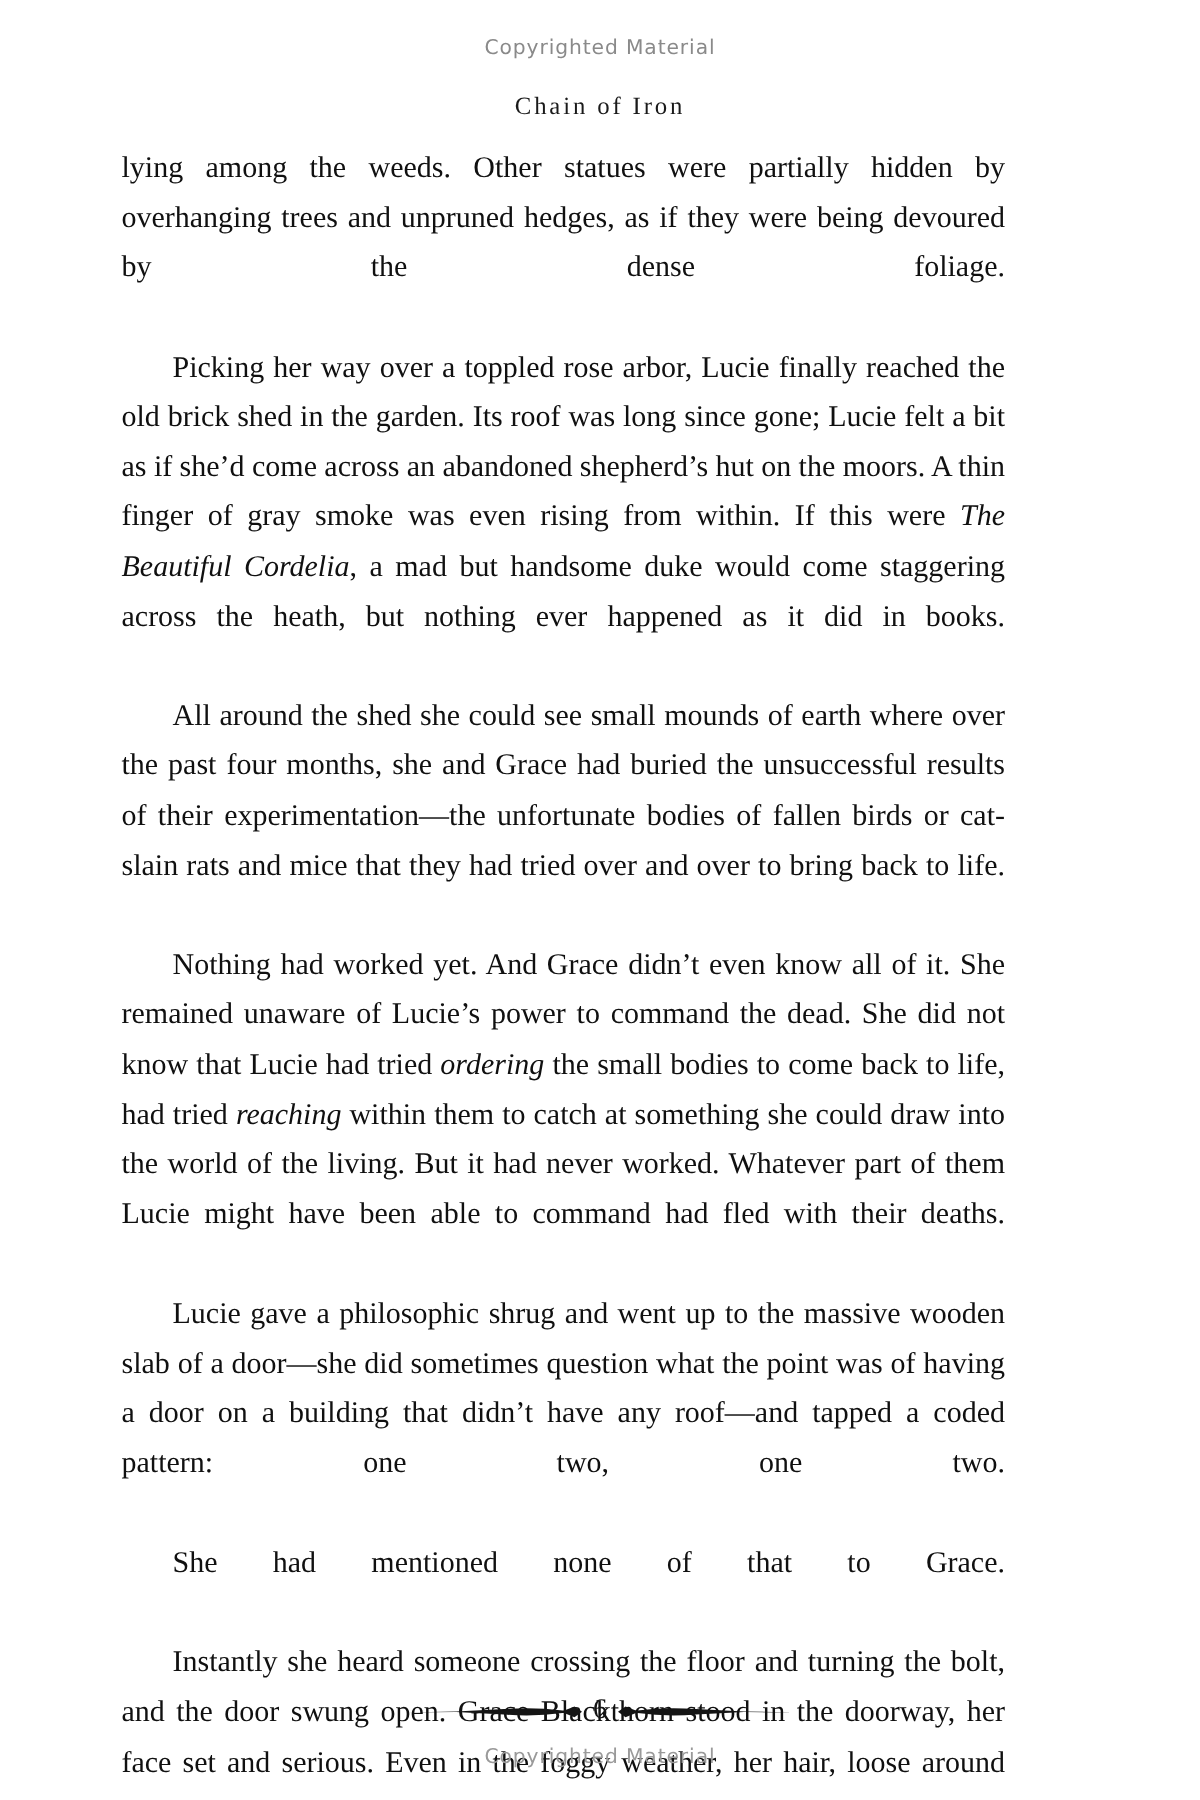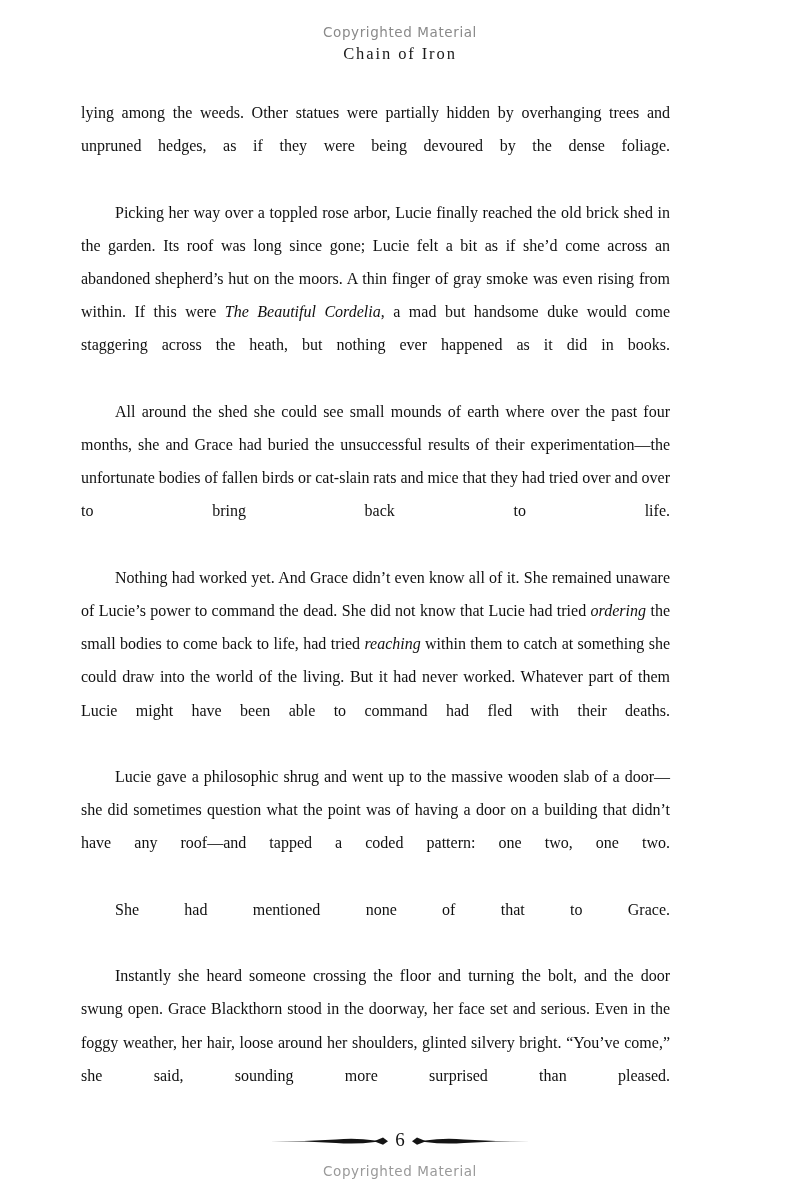--- a/index.html
+++ b/index.html
@@ -32,39 +32,39 @@
   }
   .watermark-top {
     font-family: "DejaVu Sans", "Liberation Sans", sans-serif;
     font-size: 13.5px;
     letter-spacing: 0.6px;
     color: #8a8a8a;
     line-height: 17px;
     white-space: nowrap;
   }
   .running-head {
-    margin-top: 3px;
+    margin-top: 20px;
     font-family: "Liberation Serif", "DejaVu Serif", serif;
     font-size: 16.5px;
     letter-spacing: 1.9px;
     color: #1a1a1a;
     line-height: 20px;
     white-space: nowrap;
   }
 
   
   .textblock {
     position: absolute;
     left: 81px;
     top: 96px;
     width: 589px;
   }
   .textblock p {
     margin: 0;
-    font-size: 16px;
+    font-size: 20px;
     line-height: 33.2px;
     text-align: justify;
     text-justify: inter-word;
     -webkit-hyphens: none;
     hyphens: none;
     color: #101010;
     word-spacing: -0.1px;
   }
   .textblock p.indent {
     text-indent: 34px;

